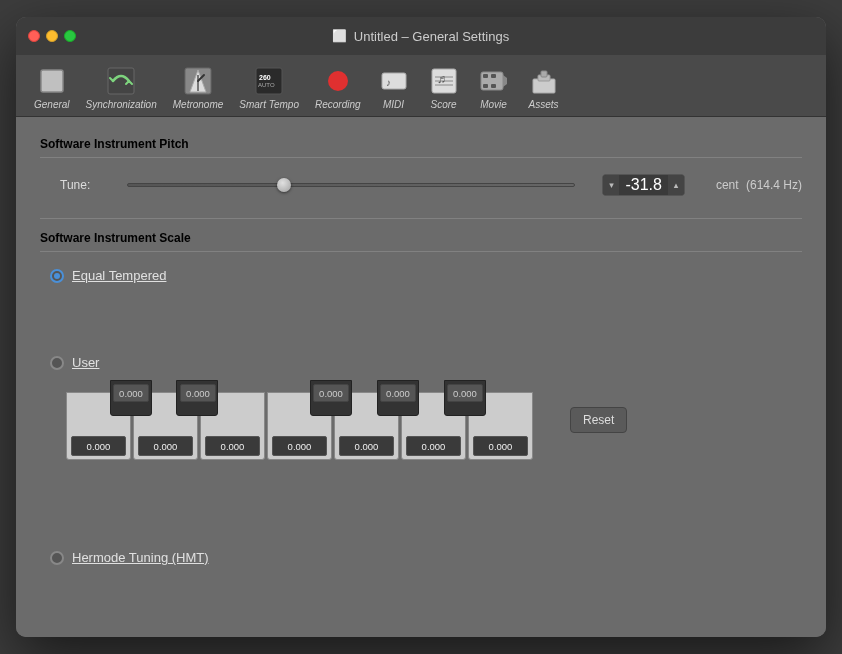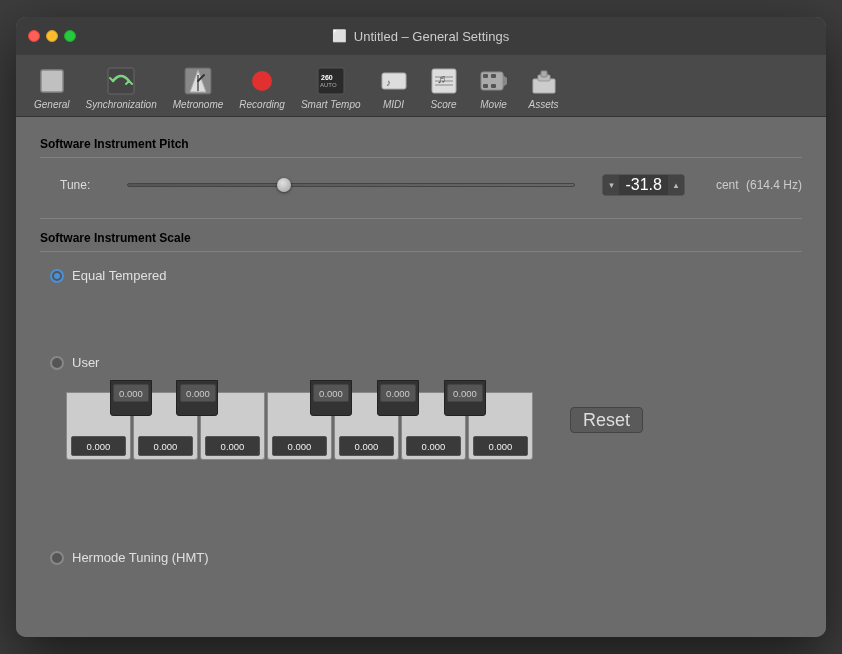--- a/index.html
+++ b/index.html
@@ -219,31 +219,32 @@
     .radio-btn.selected::after {
       content: '';
       width: 6px;
       height: 6px;
       background: #4a90d9;
       border-radius: 50%;
     }
     .radio-label {
       font-size: 13px;
       color: #e0e0e0;
+      text-decoration: underline;
     }
 
     
     .reset-btn {
       margin-left: 10px;
       padding: 4px 12px;
       background: #5a5a5a;
       border: 1px solid #444;
       border-radius: 4px;
       color: #ddd;
-      font-size: 18px;
+      font-size: 12px;
       cursor: pointer;
       height: 26px;
       display: flex;
       align-items: center;
     }
 
     
     .scale-widget-wrap {
       margin: 4px 0 4px 26px;
       display: flex;
@@ -370,35 +371,35 @@
           <line x1="14" y1="24" x2="14" y2="8" stroke="#555" stroke-width="1.5"></line>
           <line x1="14" y1="14" x2="20" y2="8" stroke="#333" stroke-width="2" stroke-linecap="round"></line>
         </svg>
       </div>
       <span class="toolbar-label">Metronome</span>
     </div>
 
     <div class="toolbar-item">
       <div class="toolbar-icon">
         <svg viewBox="0 0 28 28" fill="none">
-          <circle cx="14" cy="14" r="10" fill="#e03030"></circle>
-        </svg>
-      </div>
-      <span class="toolbar-label">Recording</span>
-    </div>
-
-    <div class="toolbar-item">
-      <div class="toolbar-icon">
-        <svg viewBox="0 0 28 28" fill="none">
           <rect x="1" y="1" width="26" height="26" rx="2" fill="#2a2a2a" stroke="#555" stroke-width="1"></rect>
           <text x="4" y="13" font-size="7" font-weight="bold" fill="white" font-family="Arial">260</text>
           <text x="3" y="20" font-size="6" fill="#aaa" font-family="Arial">AUTO</text>
         </svg>
       </div>
       <span class="toolbar-label">Smart Tempo</span>
+    </div>
+
+    <div class="toolbar-item">
+      <div class="toolbar-icon">
+        <svg viewBox="0 0 28 28" fill="none">
+          <circle cx="14" cy="14" r="10" fill="#e03030"></circle>
+        </svg>
+      </div>
+      <span class="toolbar-label">Recording</span>
     </div>
 
 
 
     <div class="toolbar-item">
       <div class="toolbar-icon">
         <svg viewBox="0 0 28 28" fill="none">
           <rect x="2" y="6" width="24" height="16" rx="2" fill="#ddd" stroke="#aaa" stroke-width="1"></rect>
           <text x="6" y="19" font-size="10" fill="#555" font-family="Arial" font-style="italic">♪</text>
         </svg>

